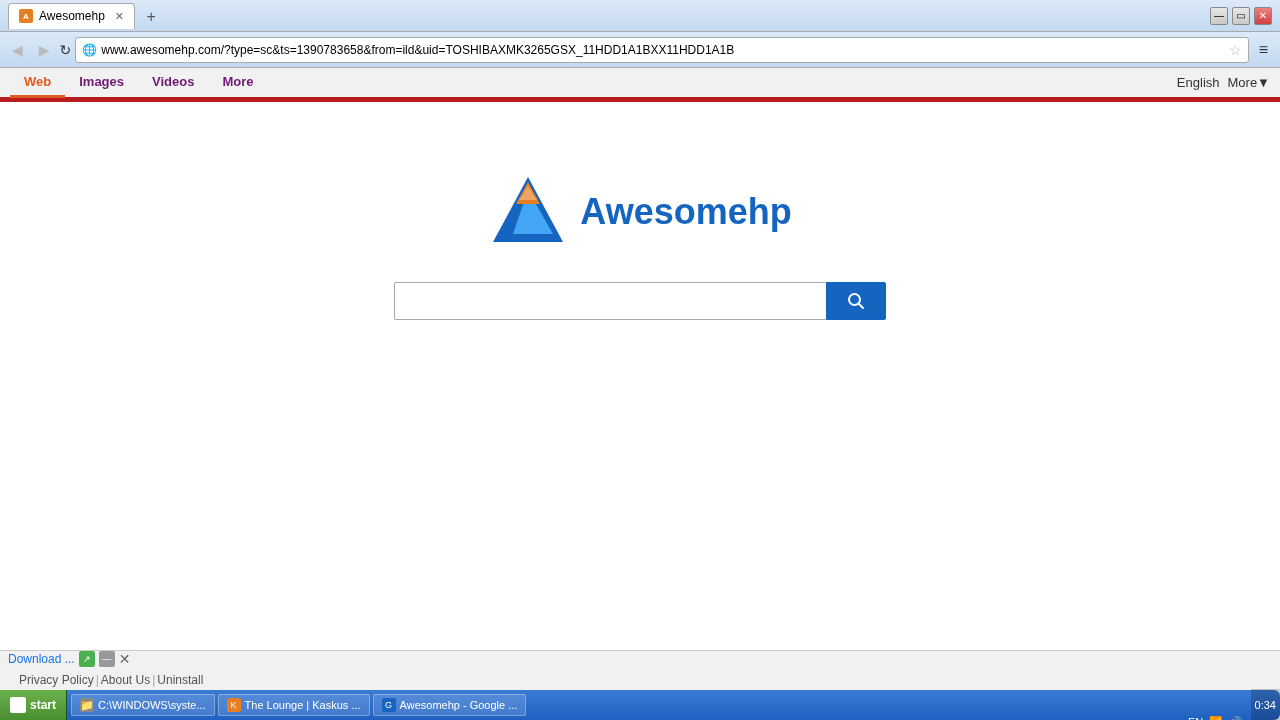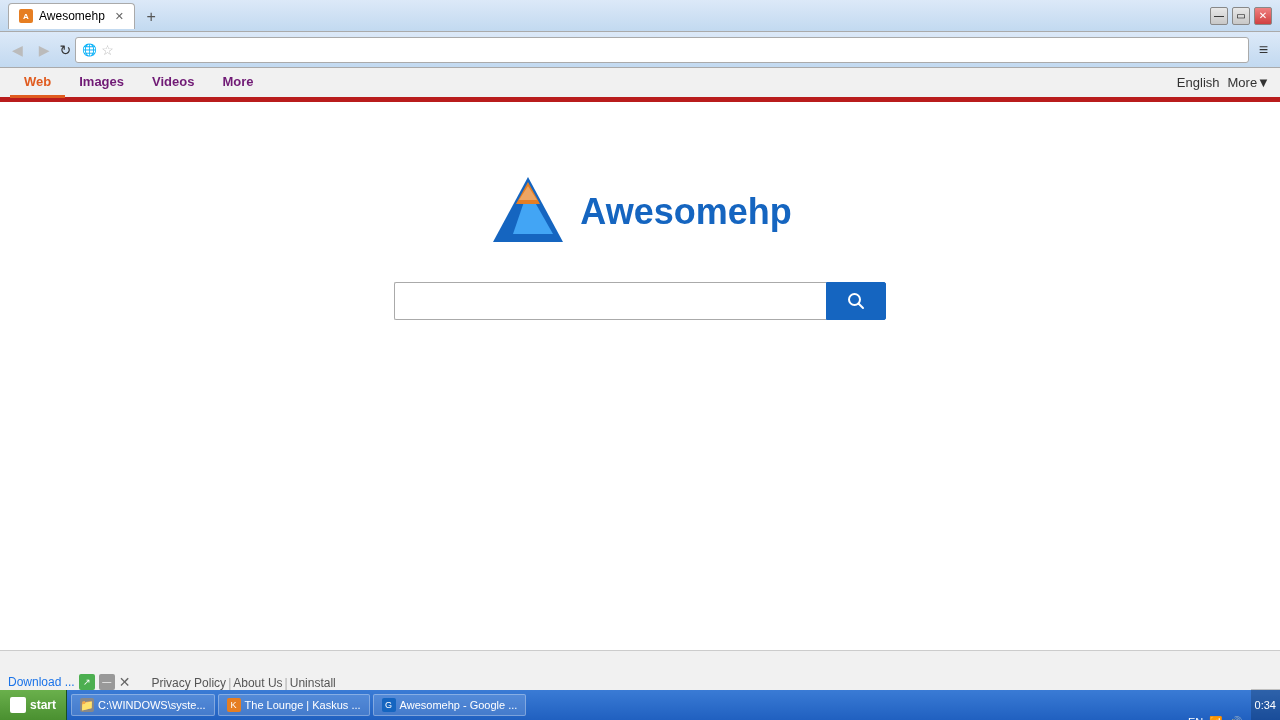--- a/index.html
+++ b/index.html
@@ -236,25 +236,26 @@
     
     .download-bar {
       position: fixed;
       bottom: 30px;
       left: 0;
       right: 0;
       background: #f1f1f1;
       border-top: 1px solid #ccc;
       height: 40px;
       display: flex;
-      align-items: flex-end;
+      align-items: flex-start;
       padding: 0 8px;
       gap: 6px;
       font-size: 12px;
       z-index: 100;
+      flex-direction: column;
     }
     .download-item {
       display: flex;
       align-items: center;
       gap: 4px;
     }
     .download-name {
       font-size: 12px;
       color: #1a73e8;
       cursor: pointer;
@@ -299,20 +300,21 @@
     .taskbar {
       position: fixed;
       bottom: 0;
       left: 0;
       right: 0;
       height: 30px;
       background: linear-gradient(to bottom, #3a7bd5, #2060c0);
       display: flex;
       align-items: center;
       z-index: 200;
+      border-radius: 6px;
     }
     .start-btn {
       background: linear-gradient(to bottom, #6ab04c, #4a9030);
       color: white;
       font-weight: bold;
       font-size: 12px;
       padding: 0 10px;
       height: 100%;
       display: flex;
       align-items: center;
@@ -395,20 +397,21 @@
     <div class="win-btn close">✕</div>
   </div>
 </div>
 
 <div class="nav-bar">
   <button class="nav-btn" disabled="">◀</button>
   <button class="nav-btn" disabled="">▶</button>
   <button class="refresh-btn">↻</button>
   <div class="address-bar-container">
     <span class="lock-icon">🌐</span>
+    <input class="address-bar" type="text" value="www.awesomehp.com/?type=sc&amp;ts=1390783658&amp;from=ild&amp;uid=TOSHIBAXMK3265GSX_11HDD1A1BXX11HDD1A1B" style="">
     <span class="star-icon">☆</span>
   </div>
   <button class="menu-icon">≡</button>
 </div>
 
 <div class="search-tabs">
   <a class="search-tab active">Web</a>
   <a class="search-tab">Images</a>
   <a class="search-tab">Videos</a>
   <a class="search-tab">More</a>

